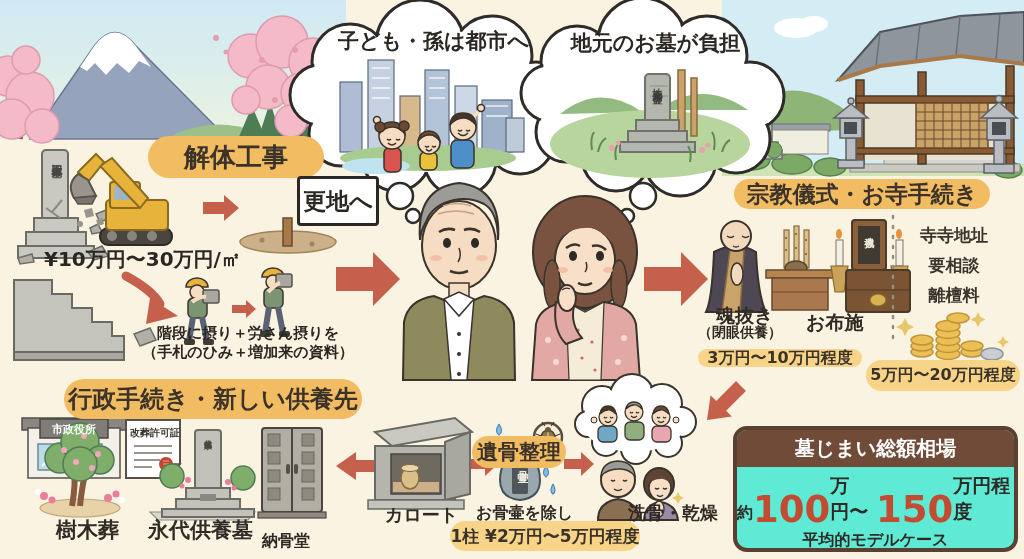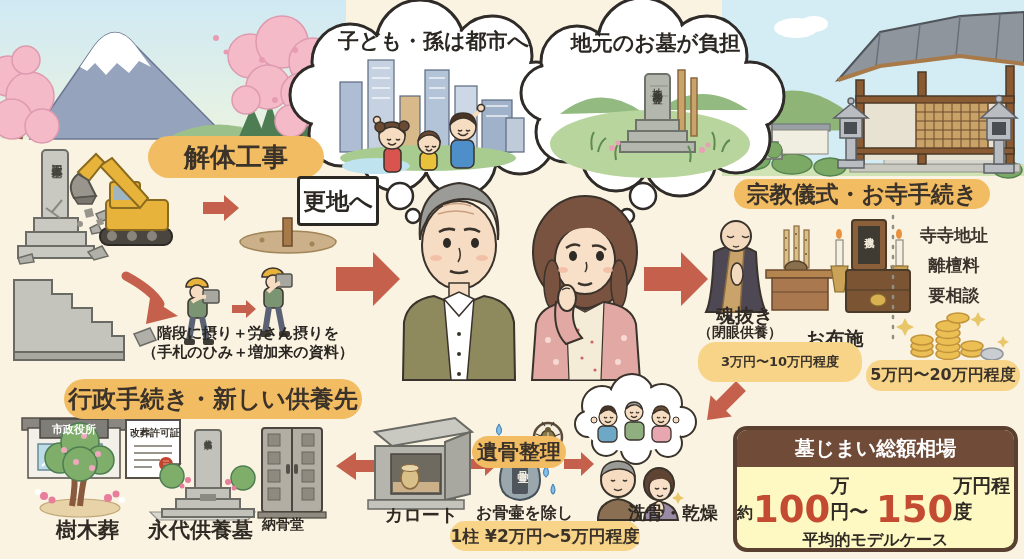--- a/index.html
+++ b/index.html
@@ -13,21 +13,21 @@
         font-weight:bold;display:flex;align-items:center;justify-content:center;
         white-space:nowrap;}
   .pill-light{position:absolute;background:#f7d488;border-radius:18px;color:#3b332a;
         font-weight:bold;display:flex;align-items:center;justify-content:center;
         white-space:nowrap;}
   .vtext{position:absolute;writing-mode:vertical-rl;text-orientation:upright;
         font-weight:bold;letter-spacing:1px;white-space:nowrap;}
   .signbox{position:absolute;background:#ffffff;border:3px solid #2b2722;border-radius:4px;
         display:flex;align-items:center;justify-content:center;font-weight:bold;color:#2b2722;}
   .total-box{position:absolute;left:733px;top:426px;width:285px;height:126px;
-        background:#fef9c3;border:4px solid #5a4030;border-radius:14px;overflow:hidden;
+        background:#5eead4;border:4px solid #5a4030;border-radius:14px;overflow:hidden;
         box-sizing:border-box;}
   .total-header{background:#6f4b38;color:#fff;font-weight:bold;font-size:20px;
         height:37px;display:flex;align-items:center;justify-content:center;}
   .total-line{display:flex;align-items:flex-end;justify-content:center;margin-top:6px;}
   .total-line .approx{font-size:16px;font-weight:bold;color:#2f2a24;padding-bottom:4px;}
   .total-line .num{font-size:37px;font-weight:bold;color:#c24b31;line-height:1;}
   .total-line .unit{font-size:19px;font-weight:bold;color:#2f2a24;padding-bottom:3px;}
   .total-sub{font-size:16px;font-weight:bold;color:#2f2a24;text-align:center;margin-top:2px;}
 </style>
 </head>
@@ -631,45 +631,46 @@
   </g>
 </svg>
 
 <div class="txt bold" style="left:338px;top:27px;width:190px;text-align:center;font-size:21px;color:#2b2722;">子ども・孫は都市へ</div>
 <div class="txt bold" style="left:558px;top:29px;width:195px;text-align:center;font-size:21px;color:#2b2722;">地元のお墓が負担</div>
 <div class="vtext" style="left:650px;top:80px;font-size:10px;color:#3c3c36;letter-spacing:2px;">地元墓霊</div>
 
 <div class="pill" style="left:148px;top:136px;width:176px;height:42px;font-size:26px;">解体工事</div>
 <div class="vtext" style="left:48px;top:155px;font-size:11px;color:#44443e;">旧体工墓</div>
 <div class="signbox" style="left:251px;top:176px;width:76px;height:44px;font-size:23px;margin-left:46px;">更地へ</div>
+<div class="txt bold" style="left:44px;top:246px;font-size:20px;color:#2a2622;">¥10万円〜30万円/㎡</div>
 <div class="txt bold center" style="left:128px;top:324px;width:240px;font-size:15px;line-height:19px;color:#2a2622;">
   <div>階段に摂り＋労さん摂りを</div>
   <div>（手札のひみ＋増加来の資料）</div>
 </div>
 
 <div class="pill" style="left:734px;top:179px;width:256px;height:30px;font-size:23px;">宗教儀式・お寺手続き</div>
 <div class="vtext" style="left:862px;top:229px;font-size:10px;color:#f0e8d8;">魂抜き</div>
 <div class="txt bold" style="left:716px;top:303px;font-size:19px;">魂抜き</div>
 <div class="txt bold" style="left:698px;top:324px;font-size:14px;">（閉眼供養）</div>
-<div class="txt bold" style="left:806px;top:326px;font-size:19px;text-align:center;">お布施</div>
-<div class="pill-light" style="left:698px;top:342px;width:164px;height:40px;font-size:13px;">3万円〜10万円程度</div>
+<div class="txt bold" style="left:806px;top:310px;font-size:19px;text-align:center;">お布施</div>
+<div class="pill-light" style="left:698px;top:349px;width:164px;height:18px;font-size:16px;">3万円〜10万円程度</div>
 <div class="txt bold center" style="left:892px;top:220px;width:124px;font-size:17px;line-height:30px;color:#3a342c;">
   <div>寺寺地址</div>
+  <div>要相談</div>
   <div>離檀料</div>
-  <div>要相談</div>
 </div>
 <div class="pill-light" style="left:866px;top:360px;width:154px;height:31px;font-size:16px;">5万円〜20万円程度</div>
 
 <div class="pill" style="left:64px;top:379px;width:298px;height:40px;font-size:24px;">行政手続き・新しい供養先</div>
 <div class="txt bold center" style="left:40px;top:422px;width:68px;font-size:11px;color:#ffffff;">市政役所</div>
 <div class="txt bold" style="left:130px;top:426px;font-size:10px;color:#3a342c;text-align:right;">改葬許可証</div>
 <div class="vtext" style="left:201px;top:434px;font-size:8px;color:#4a4a44;letter-spacing:0;">永代供養墓</div>
 <div class="txt bold" style="left:56px;top:516px;font-size:21px;">樹木葬</div>
 <div class="txt bold" style="left:148px;top:516px;font-size:21px;">永代供養墓</div>
-<div class="txt bold" style="left:262px;top:516px;font-size:14px;">納骨堂</div>
+<div class="txt bold" style="left:262px;top:531px;font-size:16px;">納骨堂</div>
 
 <div class="pill" style="left:472px;top:392px;width:94px;height:32px;font-size:21px;margin-top:44px;">遺骨整理</div>
 <div class="txt bold" style="left:385px;top:503px;font-size:18px;">カロート</div>
 <div class="vtext" style="left:514px;top:462px;font-size:11px;color:#f0ece0;">骨壷</div>
 <div class="txt bold" style="left:476px;top:503px;font-size:16px;">お骨壷を除し</div>
 <div class="txt bold" style="left:584px;top:501px;font-size:18px;margin-left:44px;">洗骨・乾燥</div>
 <div class="pill-light" style="left:450px;top:521px;width:190px;height:30px;font-size:17px;">1柱 ¥2万円〜5万円程度</div>
 
 <div class="total-box">
   <div class="total-header">墓じまい総額相場</div>

